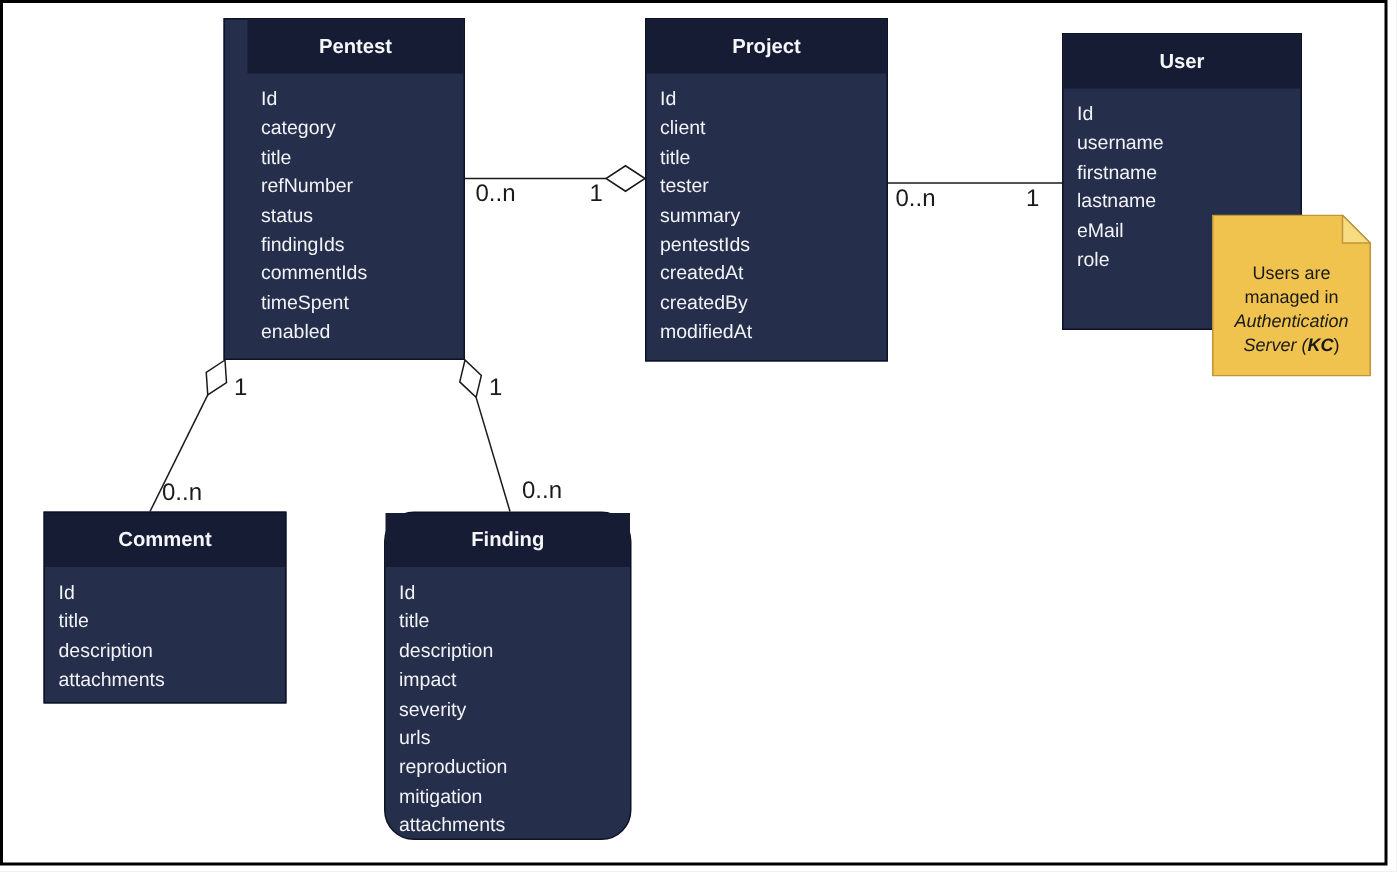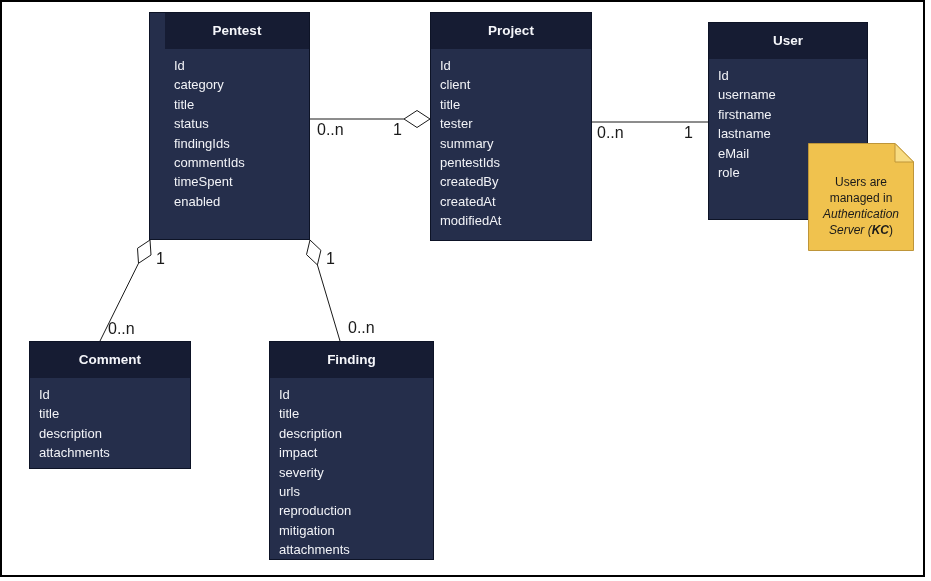--- a/index.html
+++ b/index.html
@@ -82,39 +82,40 @@
   </svg>
 
   <div id="frame"></div>
 
   <div class="entity" style="left:149px;top:12px;width:161px;height:228px;padding-left:15px;">
     <div class="entity-header">Pentest</div>
     <div class="entity-body">
         <div class="field">Id</div>
         <div class="field">category</div>
         <div class="field">title</div>
+        <div class="field">refNumber</div>
         <div class="field">status</div>
         <div class="field">findingIds</div>
         <div class="field">commentIds</div>
         <div class="field">timeSpent</div>
         <div class="field">enabled</div>
       </div>
   </div>
 
   <div class="entity" style="left:430px;top:12px;width:162px;height:229px;">
     <div class="entity-header">Project</div>
     <div class="entity-body">
         <div class="field">Id</div>
         <div class="field">client</div>
         <div class="field">title</div>
         <div class="field">tester</div>
         <div class="field">summary</div>
         <div class="field">pentestIds</div>
+        <div class="field">createdAt</div>
         <div class="field">createdBy</div>
-        <div class="field">createdAt</div>
         <div class="field">modifiedAt</div>
       </div>
   </div>
 
   <div class="entity" style="left:708px;top:22px;width:160px;height:198px;">
     <div class="entity-header">User</div>
     <div class="entity-body">
         <div class="field">Id</div>
         <div class="field">username</div>
         <div class="field">firstname</div>
@@ -127,21 +128,21 @@
   <div class="entity" style="left:29px;top:341px;width:162px;height:128px;">
     <div class="entity-header">Comment</div>
     <div class="entity-body">
         <div class="field">Id</div>
         <div class="field">title</div>
         <div class="field">description</div>
         <div class="field">attachments</div>
       </div>
   </div>
 
-  <div class="entity" style="left:269px;top:341px;width:165px;height:219px;">
+  <div class="entity" style="left:256px;top:341px;width:165px;height:219px;border-radius:20px;">
     <div class="entity-header">Finding</div>
     <div class="entity-body">
         <div class="field">Id</div>
         <div class="field">title</div>
         <div class="field">description</div>
         <div class="field">impact</div>
         <div class="field">severity</div>
         <div class="field">urls</div>
         <div class="field">reproduction</div>
         <div class="field">mitigation</div>

